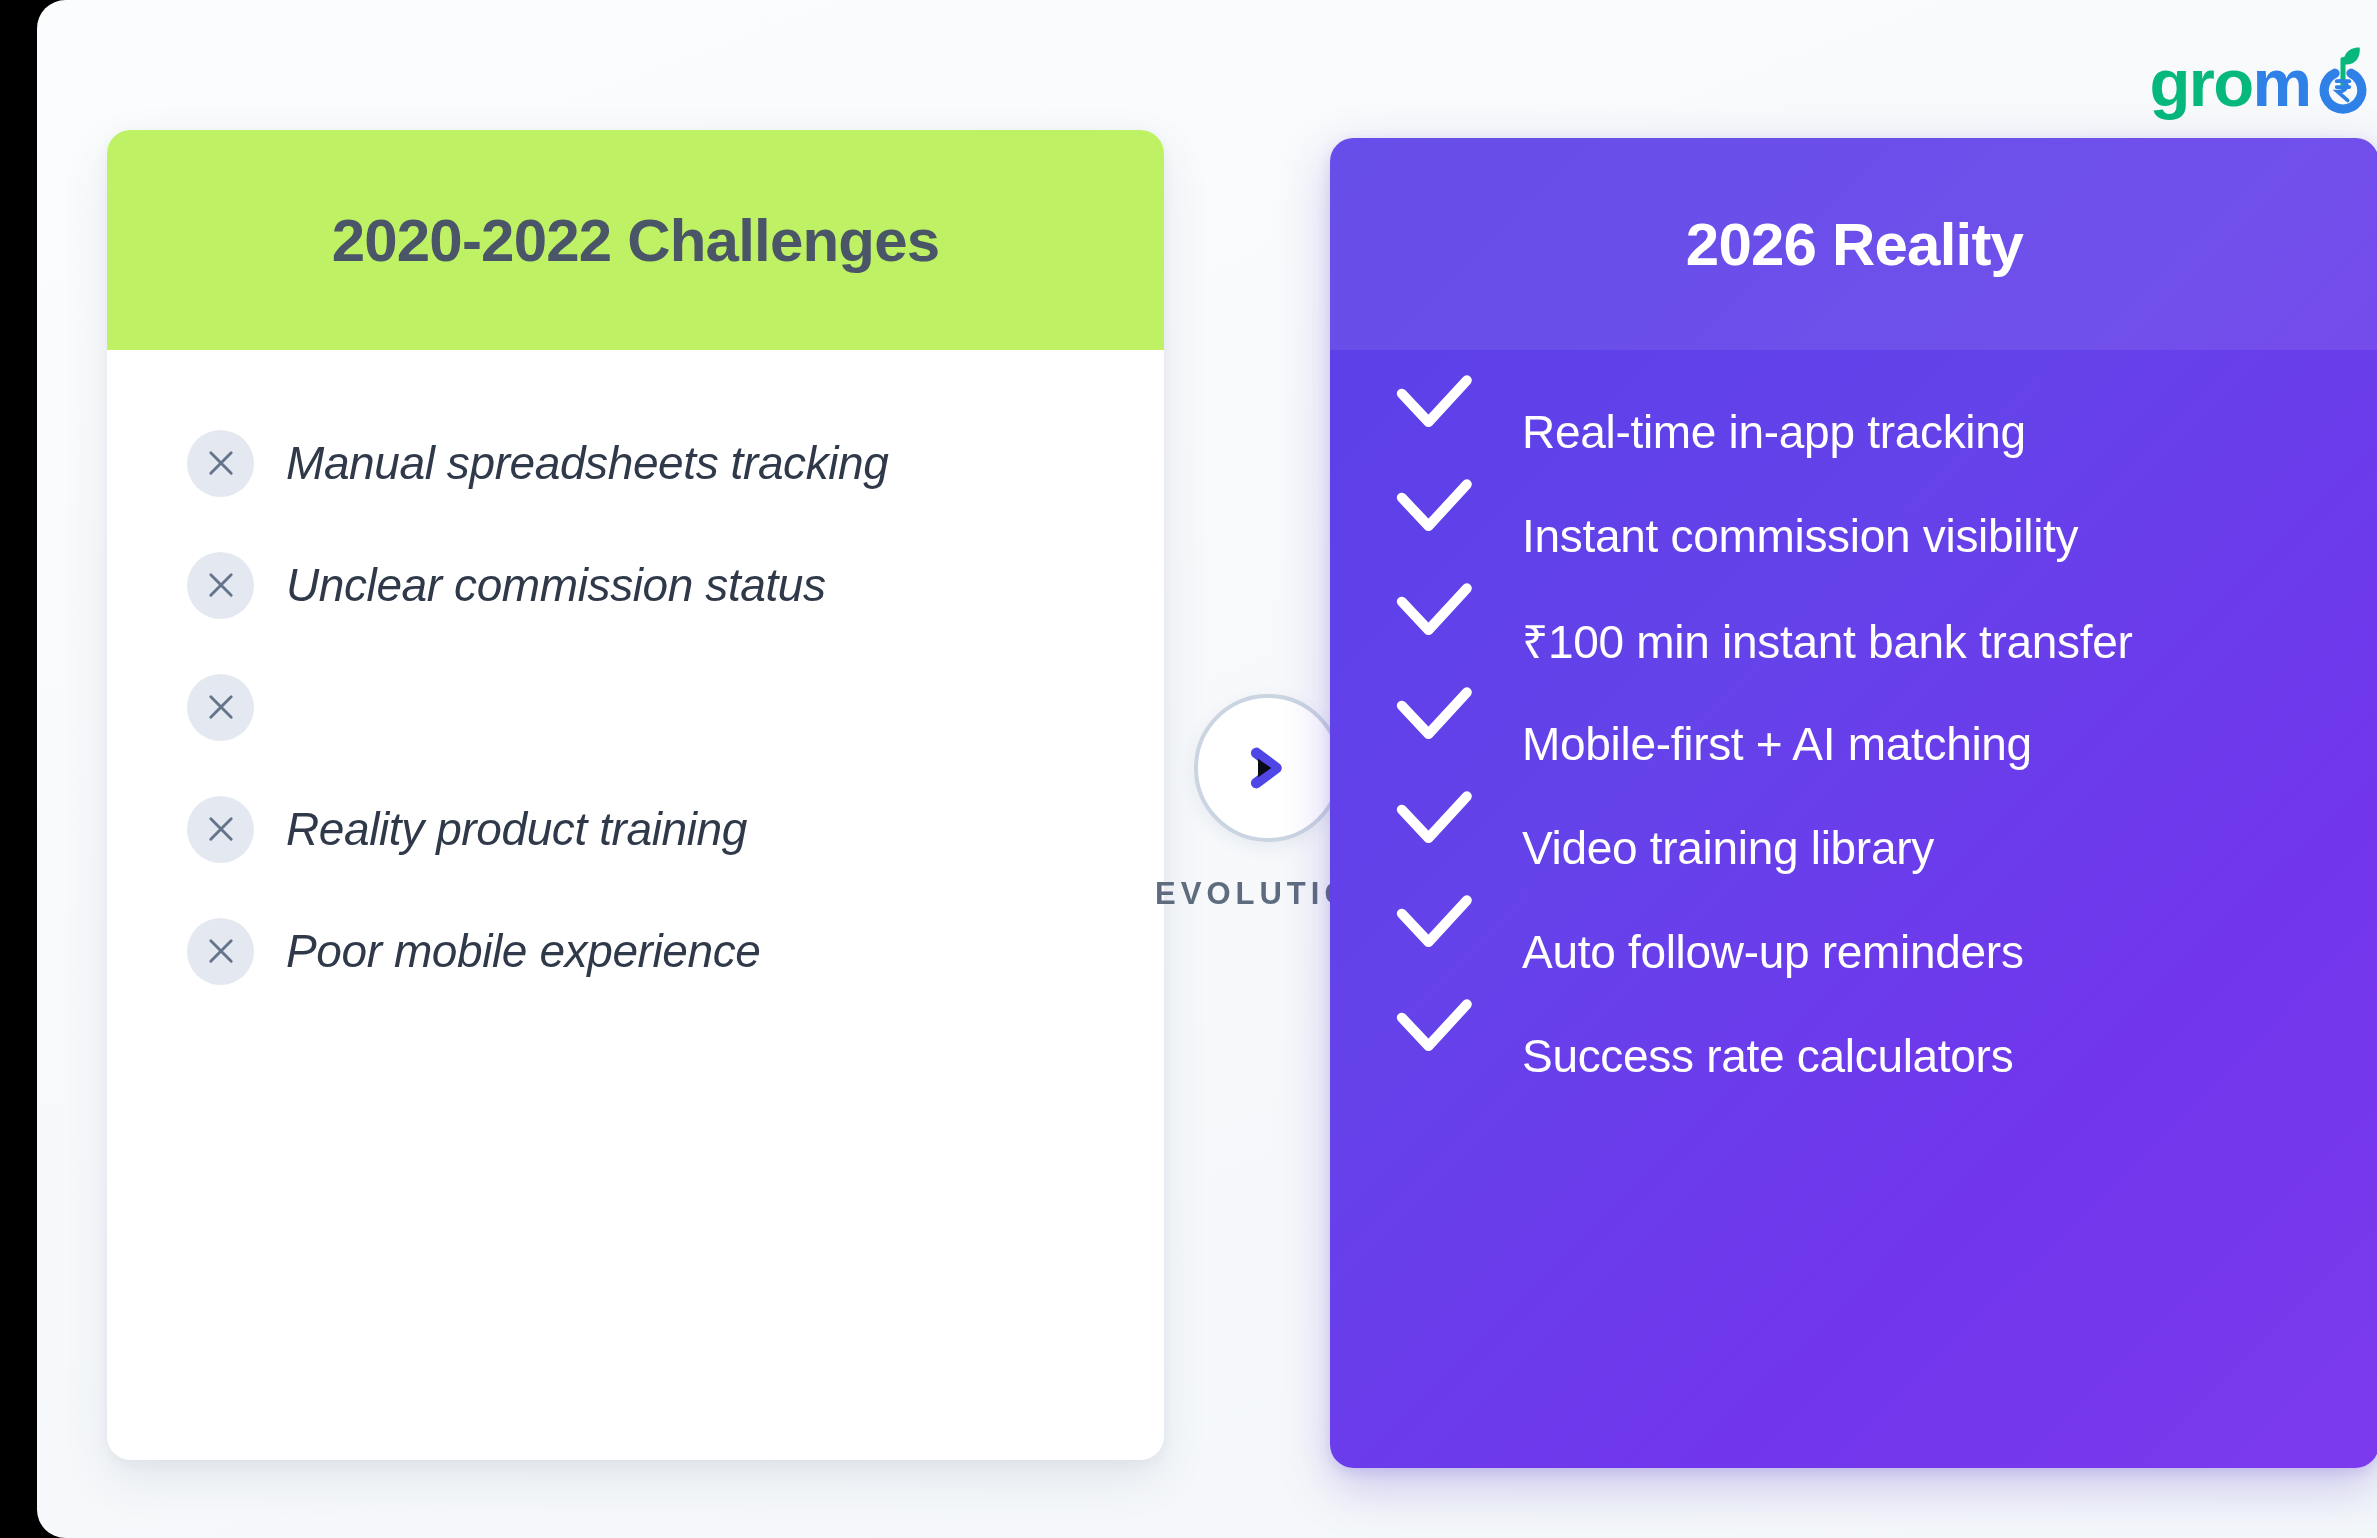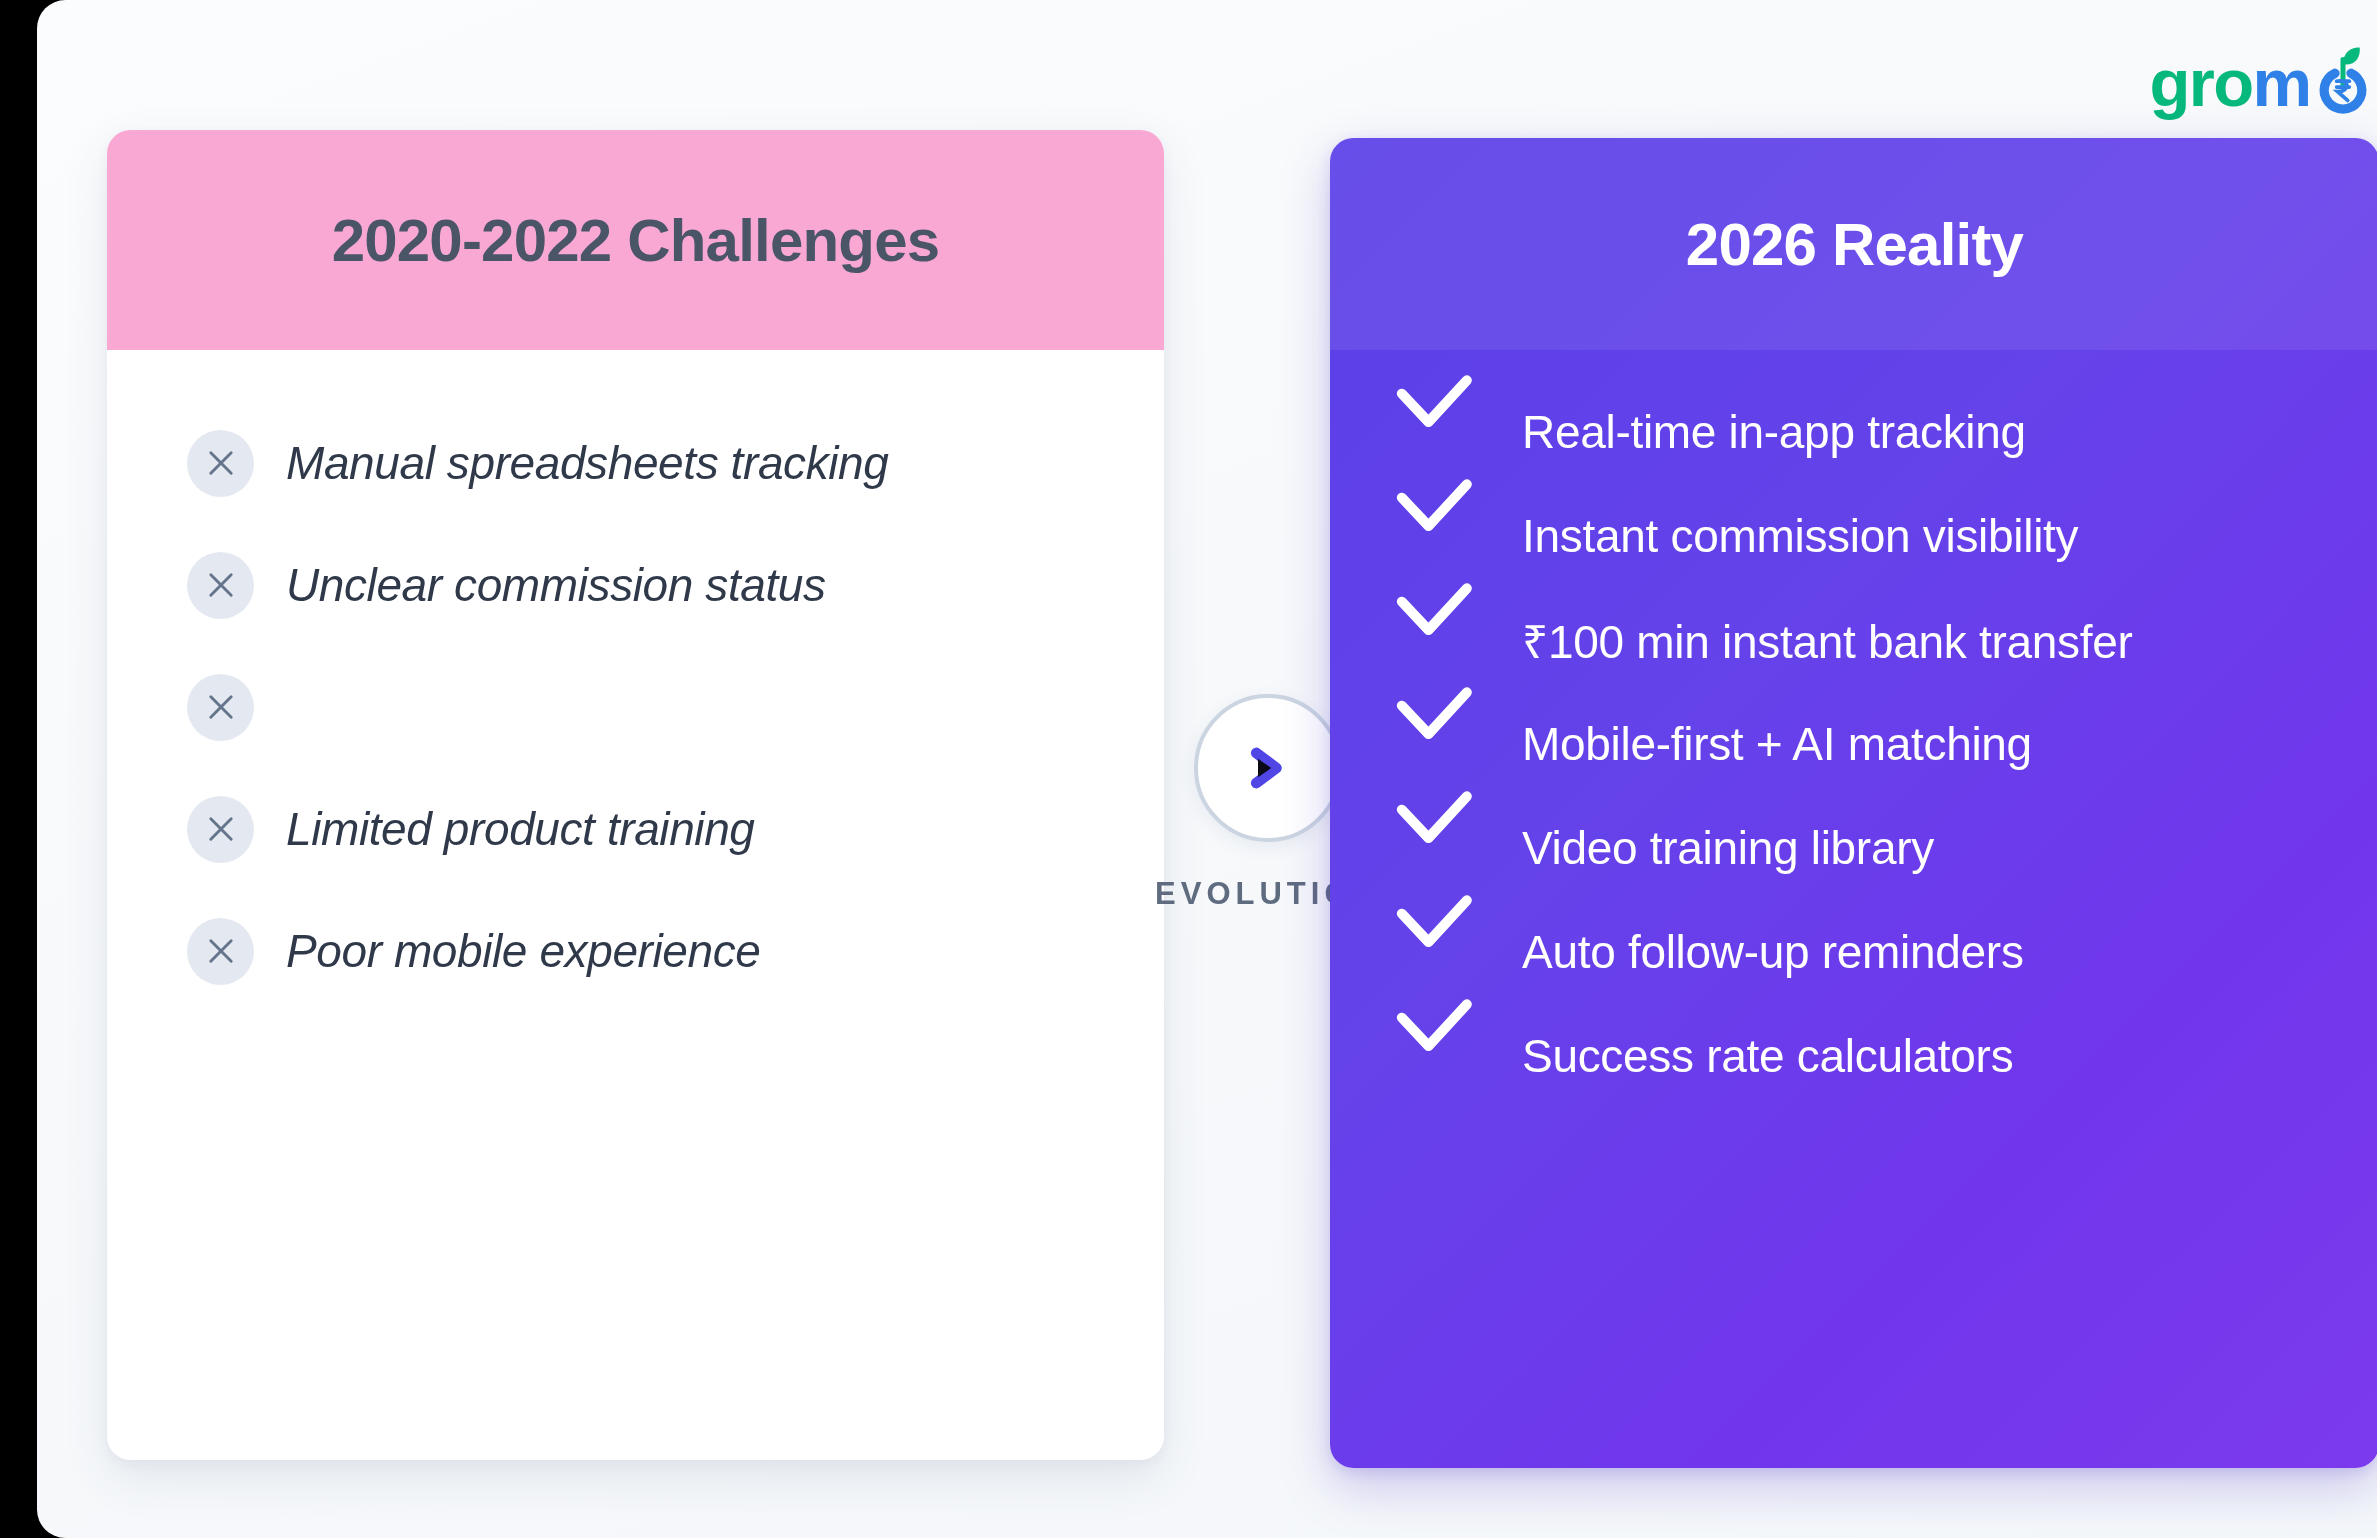--- a/index.html
+++ b/index.html
@@ -57,21 +57,21 @@
     left: 70px;
     top: 130px;
     width: 1057px;
     height: 1330px;
     background: #ffffff;
     box-shadow: 0 18.5px 46px rgba(60, 80, 120, 0.10),
                 0 3.4px 11.7px rgba(60, 80, 120, 0.05);
   }
   #card-challenges .card-header {
     height: 220px;
-    background: #f9a8d4;
+    background: #bef264;
     display: flex;
     align-items: center;
     justify-content: center;
     text-align: right;
   }
   #card-challenges .card-title {
     font-size: 60px;
     font-weight: 700;
     color: #4a5568;
     letter-spacing: -0.8px;
@@ -252,21 +252,21 @@
             </svg>
           </span>
         </li>
 
         <li class="neg-item">
           <span class="x-badge">
             <svg width="34" height="34" viewBox="0 0 40 40">
               <path d="M8 8 L32 32 M32 8 L8 32" stroke="#64748b" stroke-width="3.4" stroke-linecap="round"></path>
             </svg>
           </span>
-          <span class="neg-label">Limited product training</span>
+          <span class="neg-label">Reality product training</span>
         </li>
 
         <li class="neg-item">
           <span class="x-badge">
             <svg width="34" height="34" viewBox="0 0 40 40">
               <path d="M8 8 L32 32 M32 8 L8 32" stroke="#64748b" stroke-width="3.4" stroke-linecap="round"></path>
             </svg>
           </span>
           <span class="neg-label">Poor mobile experience</span>
         </li>

